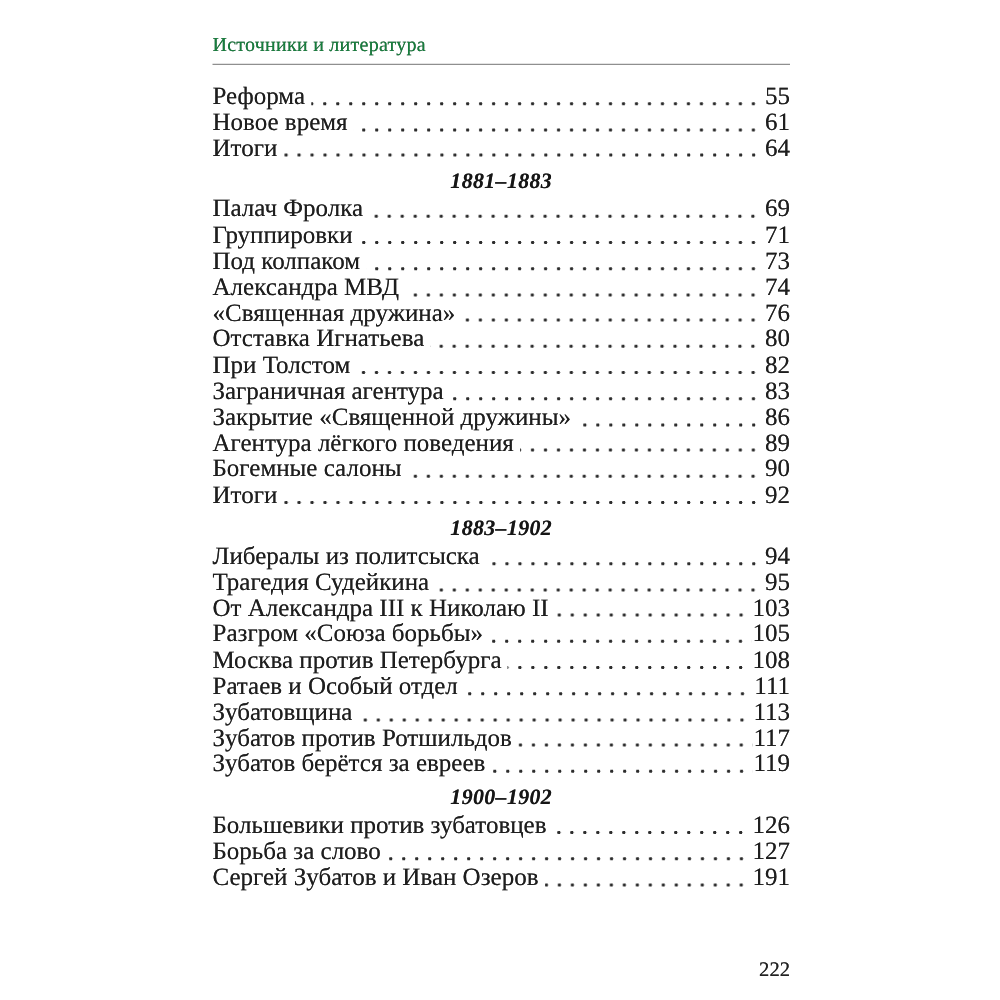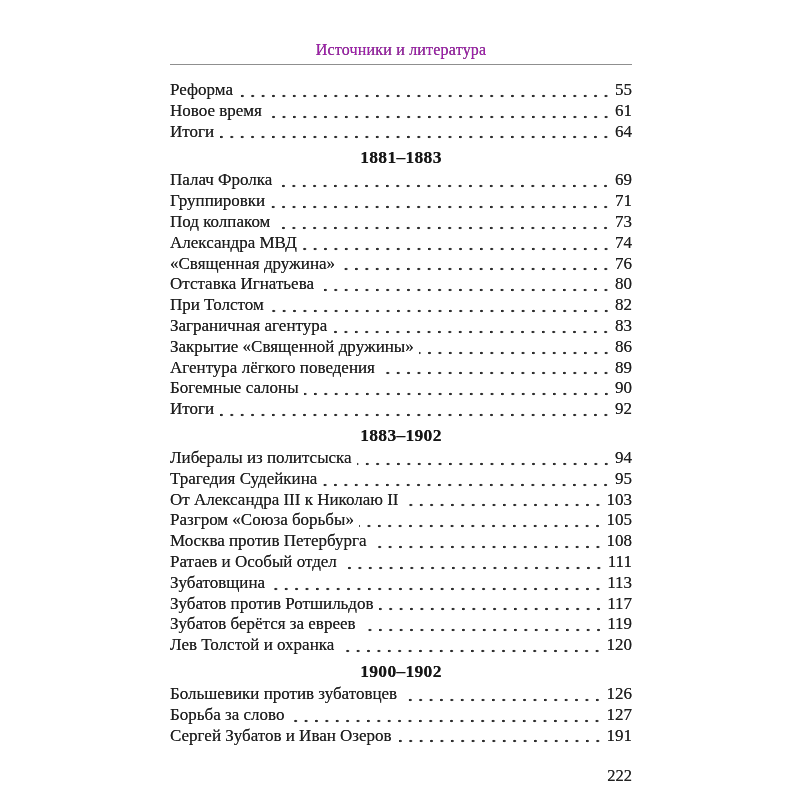--- a/index.html
+++ b/index.html
@@ -20,39 +20,38 @@
     width: 800px;
     height: 800px;
   }
   .column {
     position: absolute;
     left: 170px;
     top: 0;
     width: 462px;
   }
   .running-head {
-    margin-top: 40px;
-    text-align: center;
+    margin-top: 27px;
     font-size: 16px;
     line-height: 19px;
     letter-spacing: 0.2px;
-    color: #a21caf;
+    color: #15803d;
   }
   .rule {
     height: 0;
     border-top: 1.6px solid #8f8f8f;
     margin-top: 5px;
   }
   .toc {
     margin-top: 15px;
   }
   .row {
     display: flex;
     line-height: 20.8px;
-    font-size: 17px;
+    font-size: 20px;
     white-space: nowrap;
   }
   .row .title {
     flex: 0 0 auto;
   }
   .row .leader {
     flex: 1 1 auto;
     position: relative;
     margin: 0 1px 0 5px;
   }
@@ -72,20 +71,21 @@
     flex: 0 0 auto;
   }
   .section-heading {
     text-align: center;
     font-weight: 700;
     font-size: 17.5px;
     line-height: 20px;
     margin: 5px 0 3px 0;
     letter-spacing: 0.3px;
     color: #161616;
+    font-style: italic;
   }
   .footer {
     position: absolute;
     left: 170px;
     width: 462px;
     top: 766px;
     text-align: right;
     font-size: 16.5px;
     color: #222222;
   }
@@ -213,25 +213,20 @@
         <div class="row">
           <span class="title">Зубатов против Ротшильдов</span>
           <span class="leader"></span>
           <span class="pagenum">117</span>
         </div>
         <div class="row">
           <span class="title">Зубатов берётся за евреев</span>
           <span class="leader"></span>
           <span class="pagenum">119</span>
         </div>
-        <div class="row">
-          <span class="title">Лев Толстой и охранка</span>
-          <span class="leader"></span>
-          <span class="pagenum">120</span>
-        </div>
         <div class="section-heading">1900–1902</div>
         <div class="row">
           <span class="title">Большевики против зубатовцев</span>
           <span class="leader"></span>
           <span class="pagenum">126</span>
         </div>
         <div class="row">
           <span class="title">Борьба за слово</span>
           <span class="leader"></span>
           <span class="pagenum">127</span>

